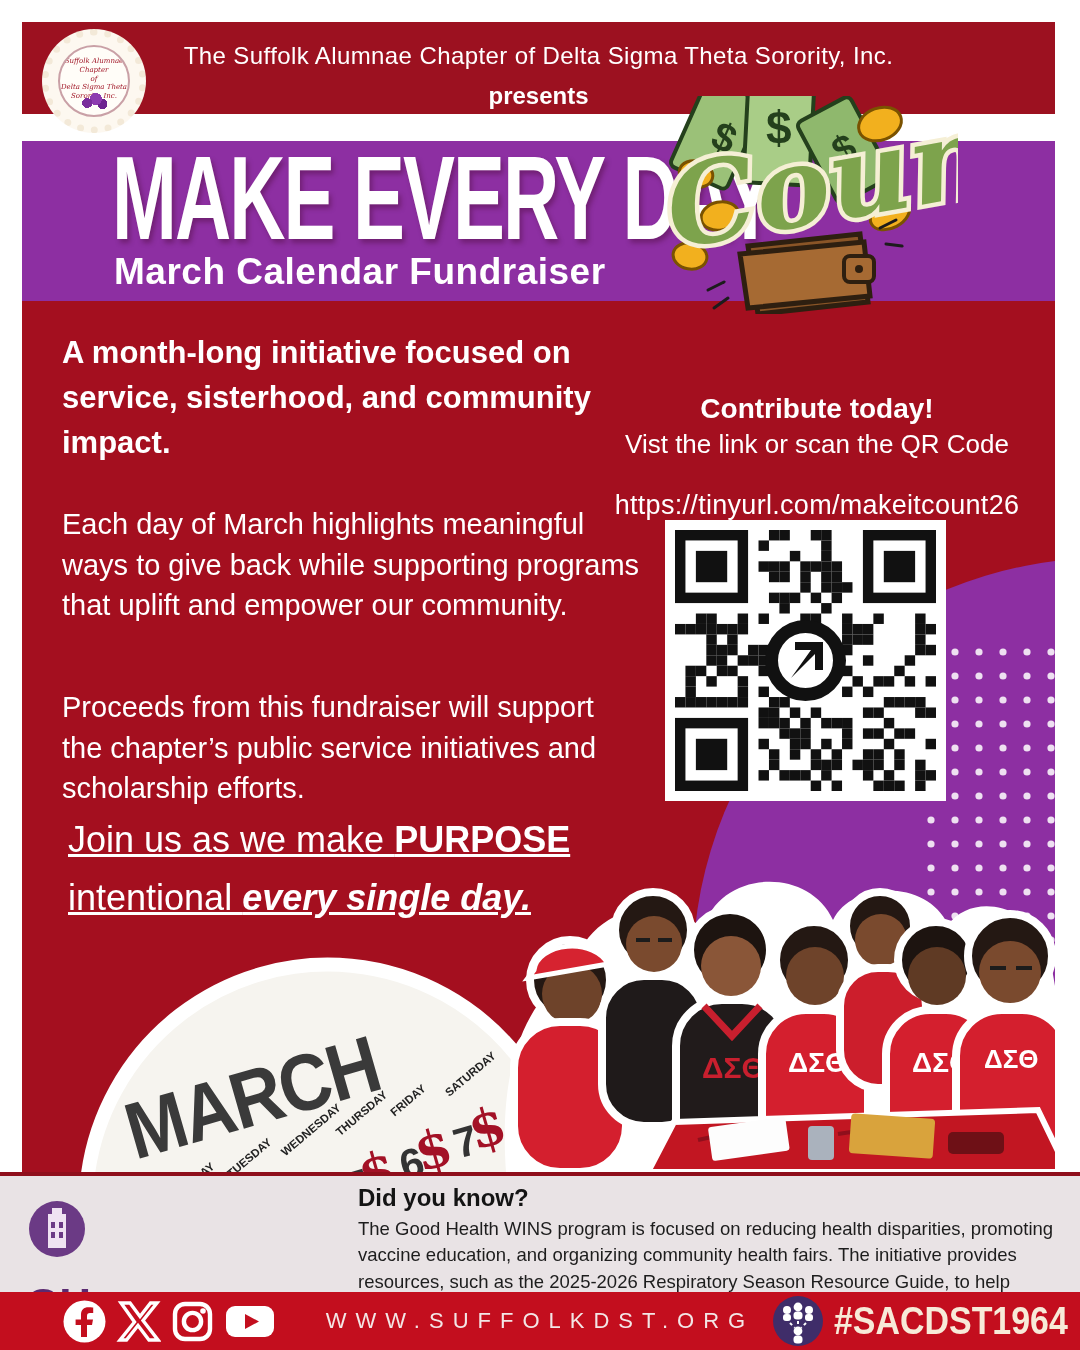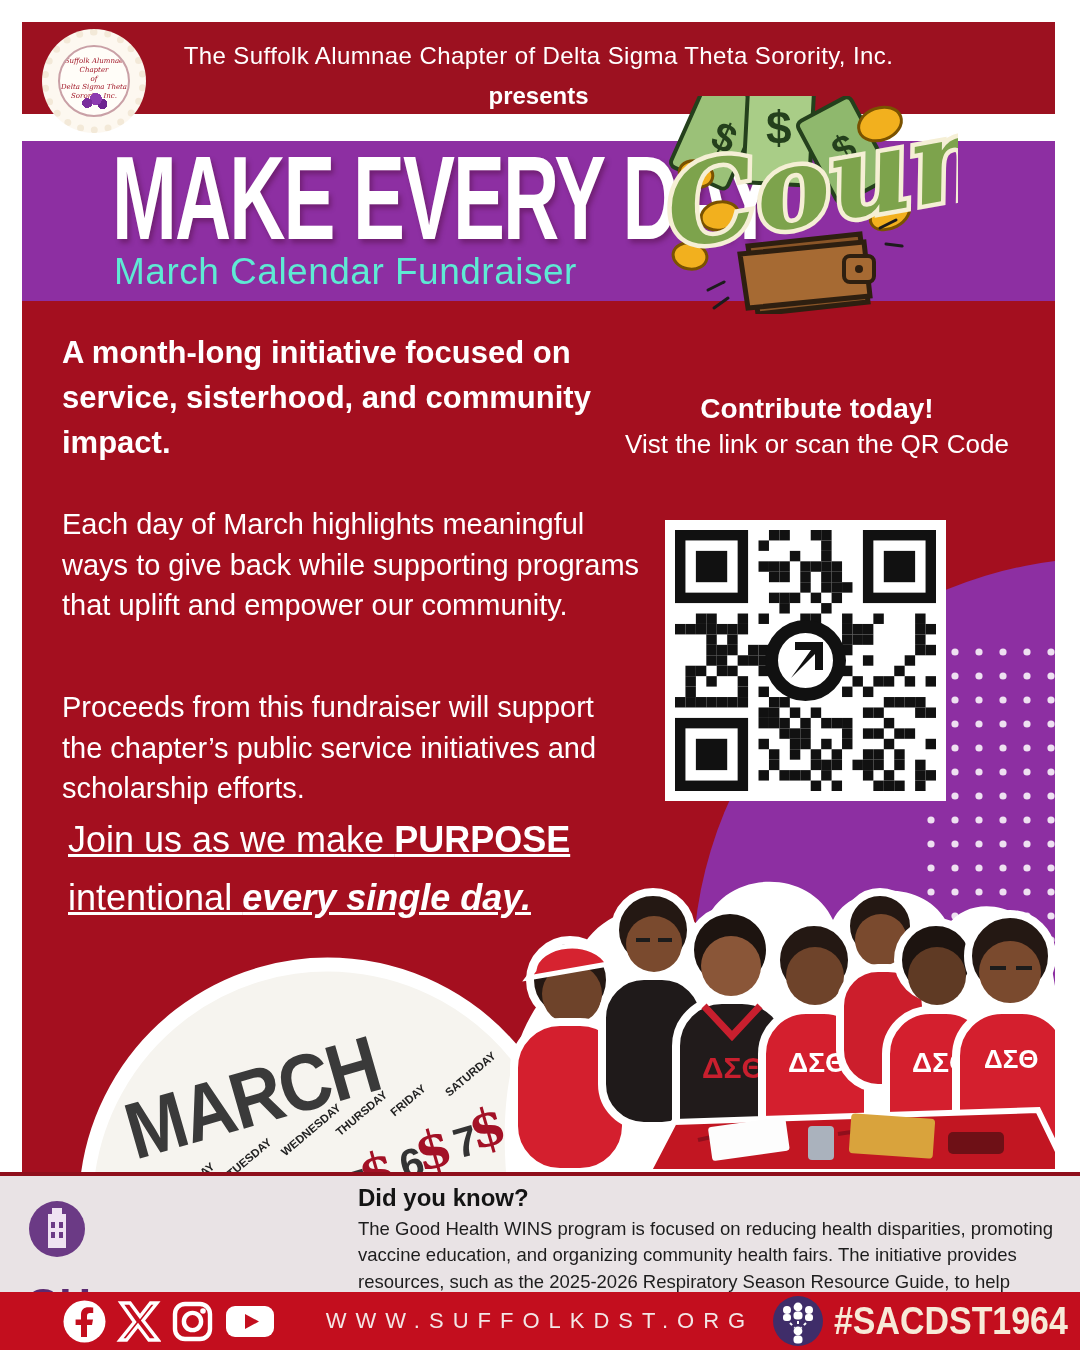--- a/index.html
+++ b/index.html
@@ -19,21 +19,21 @@
         font-size:7px;line-height:1.25;padding-top:10px;box-sizing:border-box;position:relative;overflow:hidden;}
   .violets{position:absolute;left:50%;bottom:4px;transform:translateX(-50%);width:34px;height:20px;
         background:radial-gradient(circle at 30% 60%,#7a2d9c 0 5px,transparent 5px),
                    radial-gradient(circle at 55% 40%,#8d3bb0 0 6px,transparent 6px),
                    radial-gradient(circle at 75% 65%,#6c2390 0 5px,transparent 5px);}
   
   .banner{left:22px;top:141px;width:1033px;height:160px;background:#8d2fa2;}
   .banner-title{left:90px;top:-2px;color:#fff;font-weight:800;font-size:118px;line-height:1;
         letter-spacing:-3px;transform:scaleX(.66);transform-origin:left top;white-space:nowrap;
         text-shadow:4px 4px 6px rgba(60,0,30,.35);}
-  .banner-sub{left:92px;top:110px;color:#5eead4;font-weight:400;font-size:37px;letter-spacing:.5px;}
+  .banner-sub{left:92px;top:110px;color:#ffffff;font-weight:700;font-size:37px;letter-spacing:.5px;}
   
   .body-section{left:22px;top:301px;width:1033px;height:871px;background:#a40f1f;overflow:hidden;}
   .para{color:#fff;}
   .p1{left:40px;top:30px;width:570px;font-size:31px;font-weight:700;line-height:1.45;}
   .p2{left:40px;top:203px;width:580px;font-size:29px;line-height:1.4;}
   .p3{left:40px;top:386px;width:570px;font-size:29px;line-height:1.4;}
   .pjoin{left:46px;top:510px;width:510px;font-size:36px;line-height:1.6;text-decoration:underline;}
   .pjoin .b{font-weight:800;}
   .pjoin .bi{font-weight:800;font-style:italic;}
   .contribute{left:560px;top:92px;width:470px;text-align:center;color:#fff;}
@@ -147,20 +147,21 @@
     <div class="abs para p2" style="z-index:2;">Each day of March highlights meaningful ways to give back while supporting programs that uplift and empower our community.</div>
     <div class="abs para p3" style="z-index:2;">Proceeds from this fundraiser will support the chapter’s public service initiatives and scholarship efforts.</div>
     <div class="abs para pjoin" style="z-index:2;">
       <span>Join us as we make </span><span class="b">PURPOSE</span><br>
       <span>intentional </span><span class="bi">every single day.</span>
     </div>
 
     <div class="abs contribute" style="z-index:2;">
       <div class="c-head">Contribute today!</div>
       <div class="c-sub">Vist the link or scan the QR Code</div>
+      <div class="c-url">https://tinyurl.com/makeitcount26</div>
     </div>
 
     <div class="abs qr-box">
       <svg id="qr-svg" width="281" height="281" viewBox="0 0 281 281">
           <rect x="103.96" y="10" width="10.44" height="10.44" fill="#111"></rect>
           <rect x="114.39999999999999" y="10" width="10.44" height="10.44" fill="#111"></rect>
           <rect x="145.72" y="10" width="10.44" height="10.44" fill="#111"></rect>
           <rect x="156.16" y="10" width="10.44" height="10.44" fill="#111"></rect>
           <rect x="93.52" y="20.439999999999998" width="10.44" height="10.44" fill="#111"></rect>
           <rect x="156.16" y="20.439999999999998" width="10.44" height="10.44" fill="#111"></rect>

